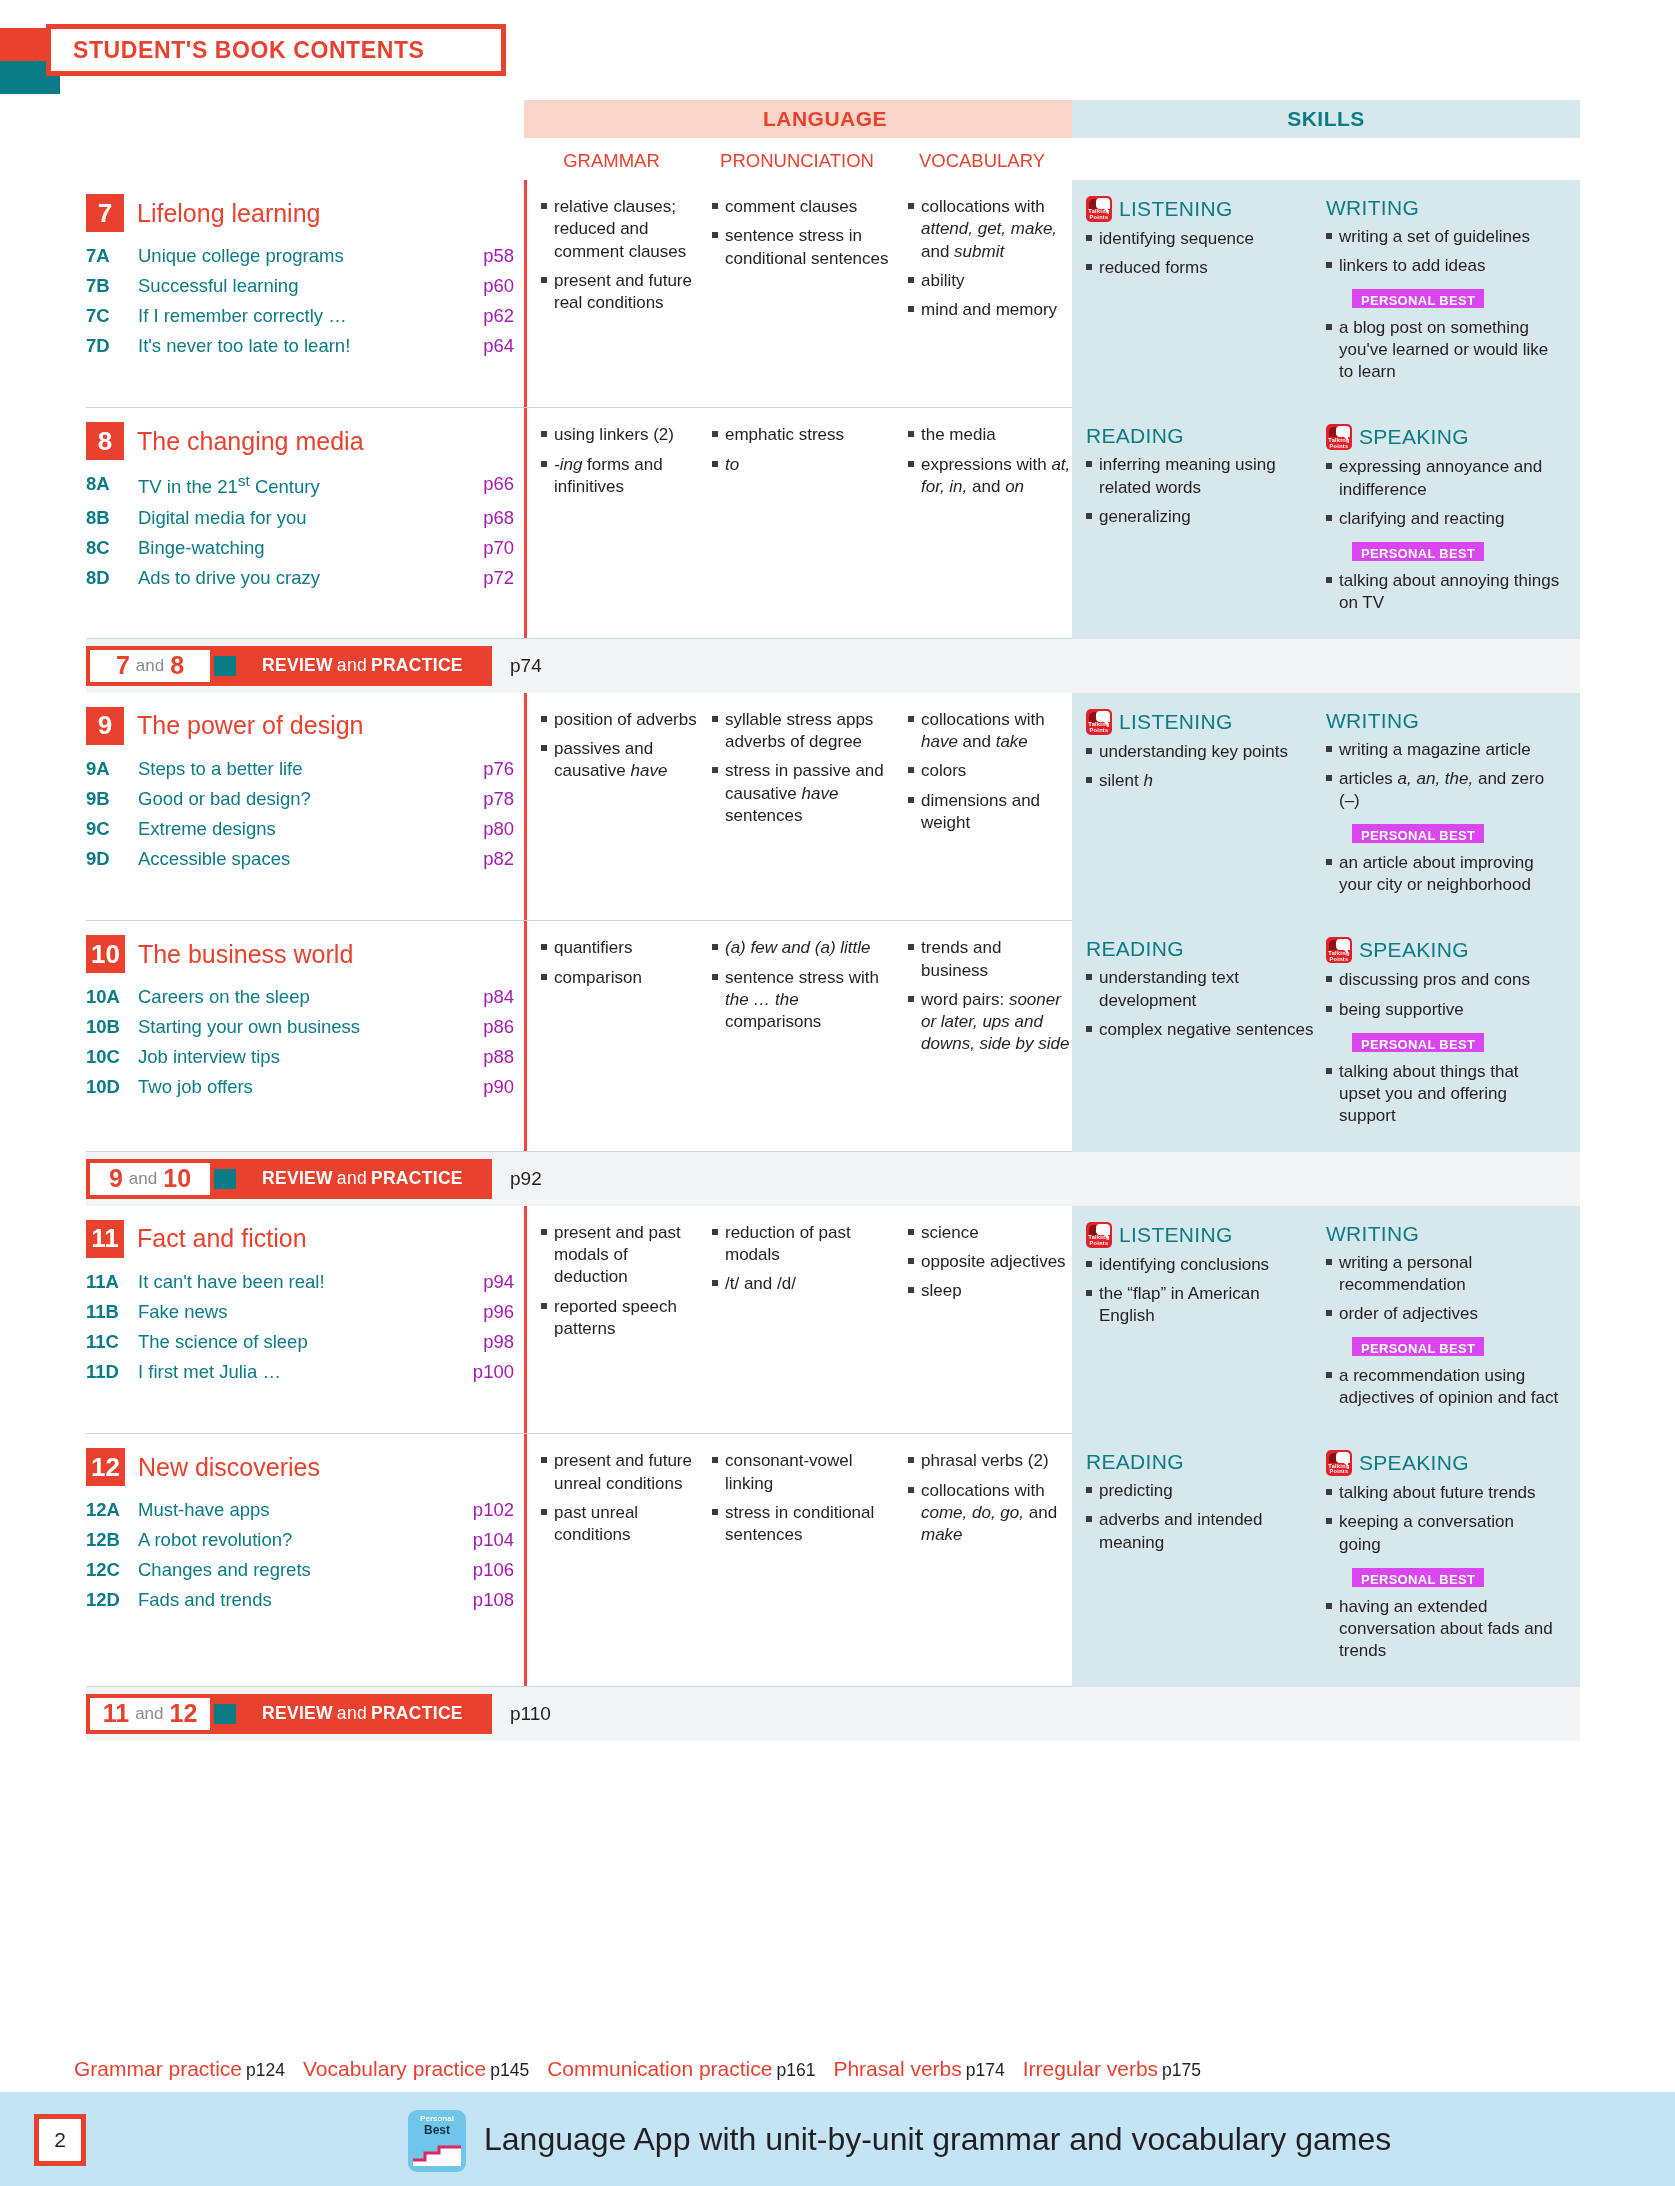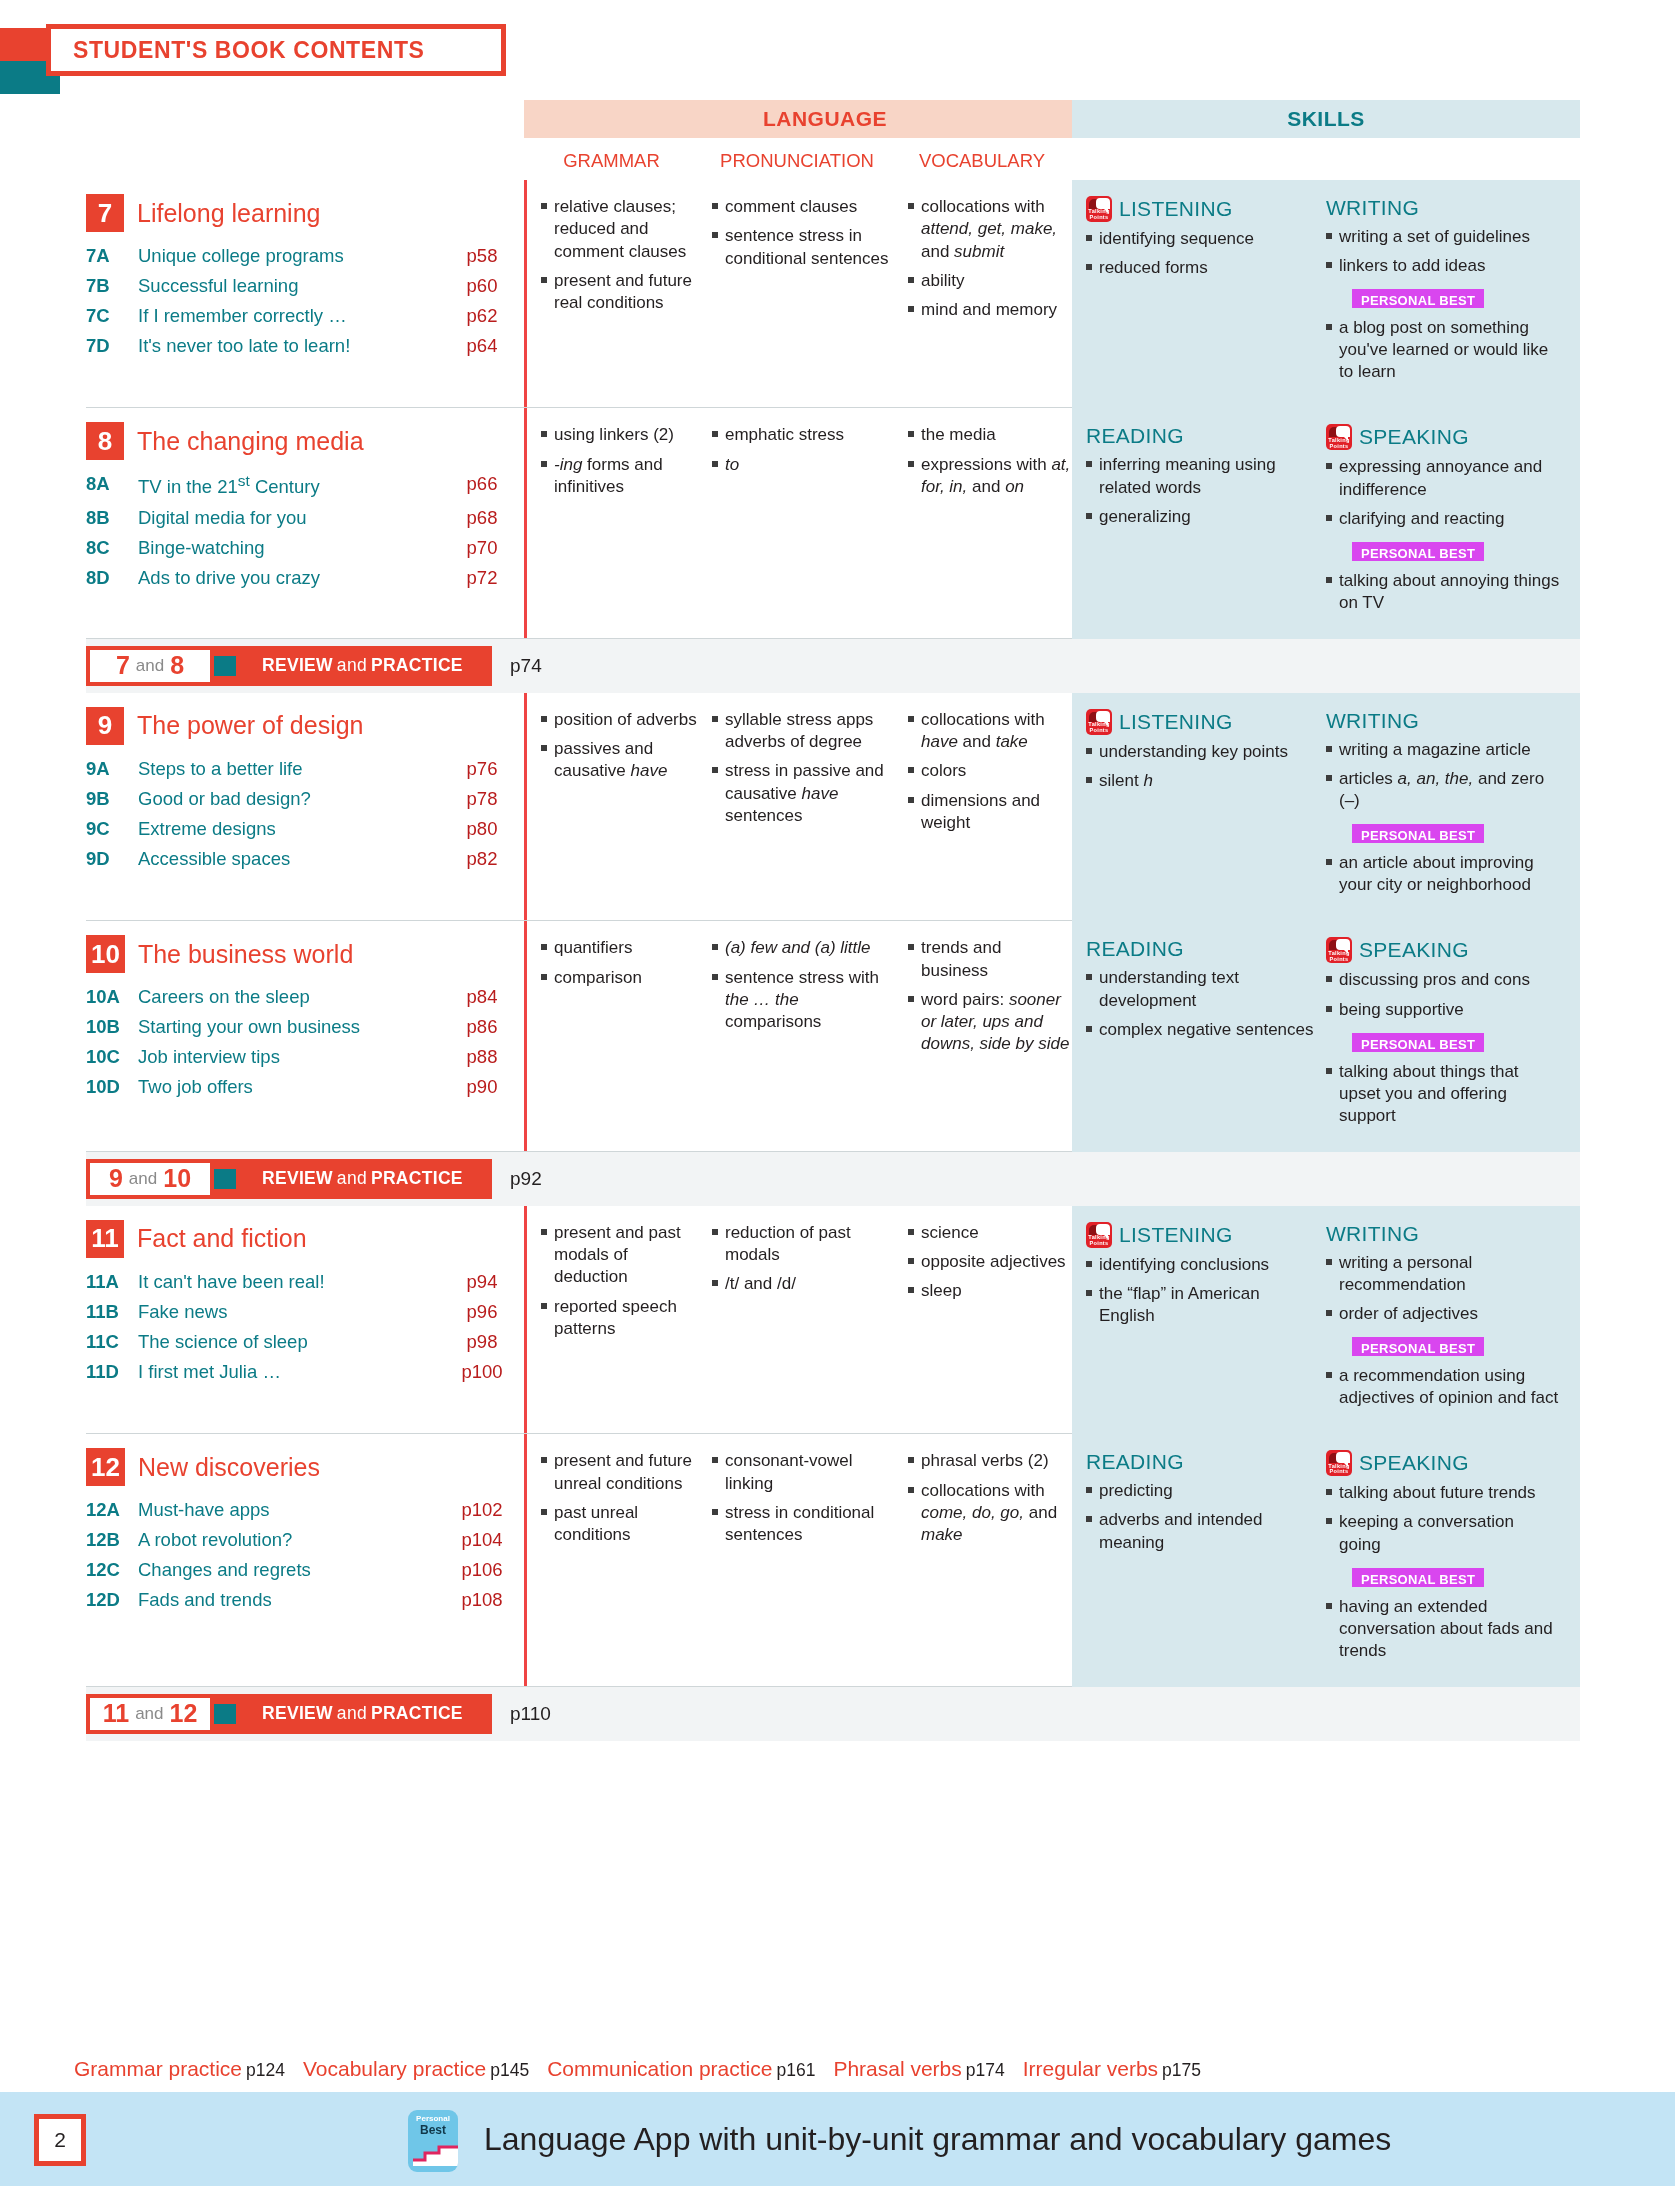--- a/index.html
+++ b/index.html
@@ -66,21 +66,21 @@
   .unit-num {
     background:#e8422f; color:#fff; font-weight:bold; font-size:26px;
     min-width:38px; height:38px; display:flex; align-items:center; justify-content:center;
     padding:0 5px;
   }
   .unit-title { color:#e8422f; font-size:25px; }
 
   .lesson { display:flex; font-size:18.5px; line-height:1.62; color:#0b7b86; }
   .lesson .code { font-weight:bold; width:52px; flex:none; }
   .lesson .name { flex:1; }
-  .lesson .pg { color:#b91c1c; width:64px; flex:none; text-align:center; }
+  .lesson .pg { color:#a21caf; width:64px; flex:none; text-align:right; }
 
   
   .lcol { font-size:17px; line-height:1.31; color:#231f20; }
   .lcol-gr { width:175px; padding-left:14px; }
   .lcol-pr { width:196px; padding-left:10px; }
   .lcol-vo { width:174px; padding-left:10px; }
 
   ul.bl { list-style:none; }
   ul.bl li { position:relative; padding-left:13px; margin-bottom:7px; }
   ul.bl li::before {
@@ -151,21 +151,21 @@
     position:absolute; left:0; bottom:0; width:1675px; height:94px;
     background:#c3e4f5; display:flex; align-items:center;
   }
   .pagebox {
     position:absolute; left:34px; top:22px; width:52px; height:52px;
     border:5px solid #e8422f; background:#fff;
     display:flex; align-items:center; justify-content:center;
     font-size:21px; color:#231f20; z-index:3;
   }
   .app-icon {
-    position:absolute; left:408px; top:18px; width:50px; height:62px;
+    position:absolute; left:408px; top:18px; width:58px; height:62px;
     background:#6fc6e8; border-radius:9px; overflow:hidden;
   }
   .app-icon .lbl { position:absolute; top:5px; left:0; right:0; text-align:center;
                    color:#fff; font-size:8px; font-weight:bold; line-height:1.1; }
   .app-icon .lbl .big { color:#11384a; font-size:12px; }
   .app-icon .steps { position:absolute; left:5px; bottom:6px; width:48px; height:22px; }
   .appbar .caption {
     position:absolute; left:484px; top:29px; font-size:32px; color:#231f20;
   }
 </style>

